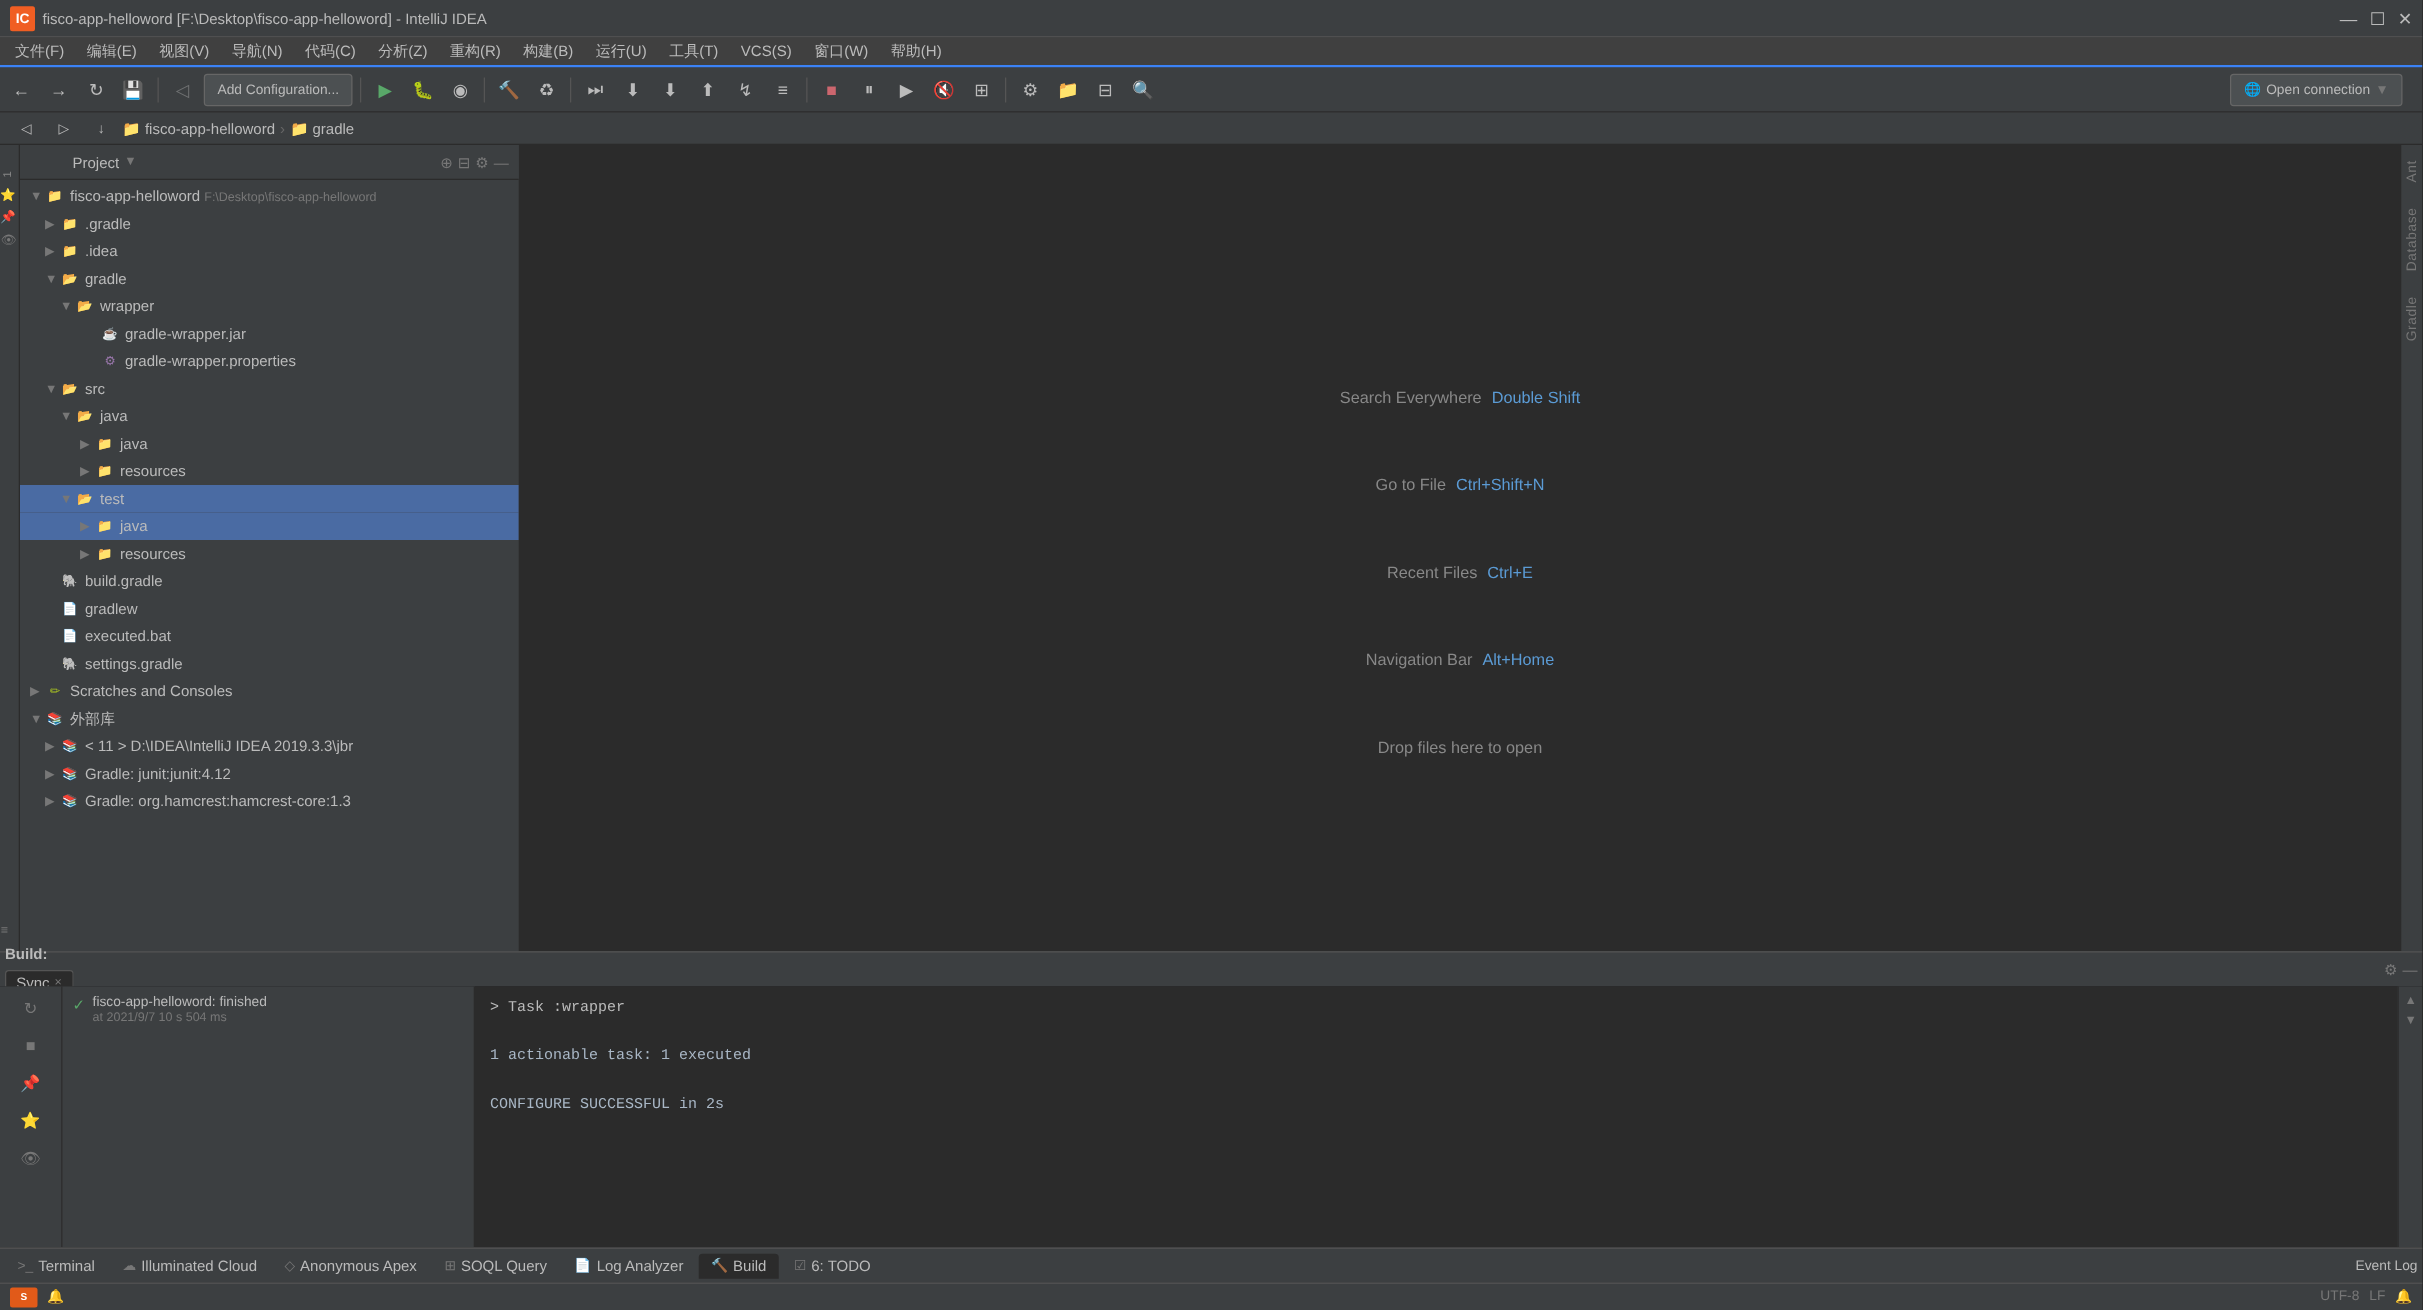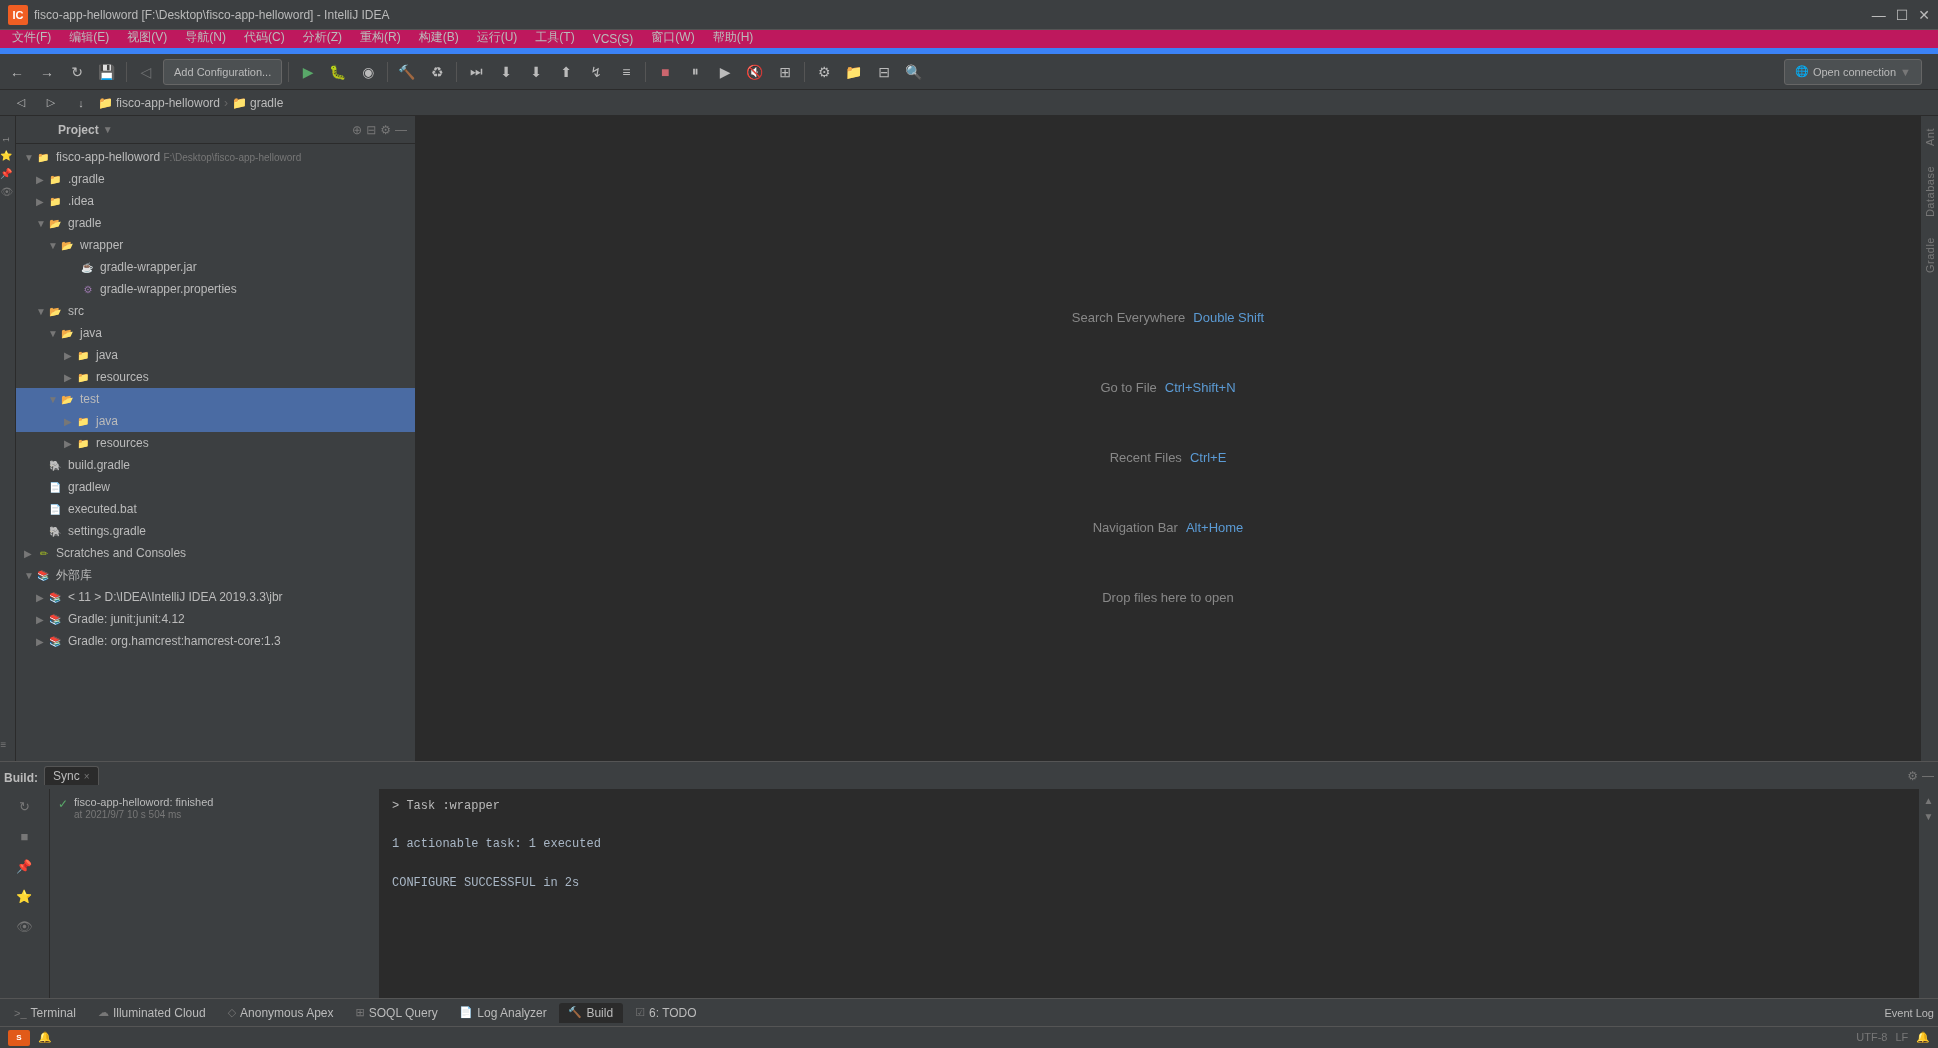--- a/index.html
+++ b/index.html
@@ -52,28 +52,28 @@
       gap: 10px;
       color: #bbbbbb;
       font-size: 14px;
     }
     #title-bar .window-controls span {
       cursor: pointer;
     }
 
     
     #menu-bar {
-      background: #be185d;
+      background: #404040;
       height: 24px;
       display: flex;
-      align-items: flex-end;
+      align-items: center;
       padding: 0 4px;
       gap: 2px;
       flex-shrink: 0;
-      border-bottom: 6px solid #3b82f6;
+      border-bottom: 2px solid #3b82f6;
     }
     #menu-bar .menu-item {
       padding: 2px 8px;
       color: #bbbbbb;
       cursor: pointer;
       font-size: 12px;
       border-radius: 2px;
     }
 
     
@@ -191,21 +191,21 @@
       background: #3c3f41;
       display: flex;
       align-items: center;
       justify-content: space-between;
       padding: 0 8px;
       border-bottom: 1px solid #2b2b2b;
     }
     #project-panel-header .panel-title {
       color: #bbbbbb;
       font-size: 12px;
-      font-weight: bold;
+      font-weight: normal;
       display: flex;
       align-items: center;
       gap: 4px;
       padding-left: 34px;
     }
     #project-panel-header .panel-actions {
       display: flex;
       gap: 4px;
       color: #777;
     }
@@ -319,22 +319,23 @@
       background: #3c3f41;
       display: flex;
       align-items: center;
       justify-content: space-between;
       border-top: 1px solid #555;
       padding: 0 4px;
       flex-shrink: 0;
     }
     #build-tab-bar .tab-left {
       display: flex;
-      align-items: flex-end;
+      align-items: flex-start;
       gap: 6px;
+      flex-direction: column;
     }
     #build-tab-bar .build-label {
       color: #bbbbbb;
       font-size: 12px;
       font-weight: bold;
     }
     .build-tab {
       display: flex;
       align-items: center;
       gap: 4px;

